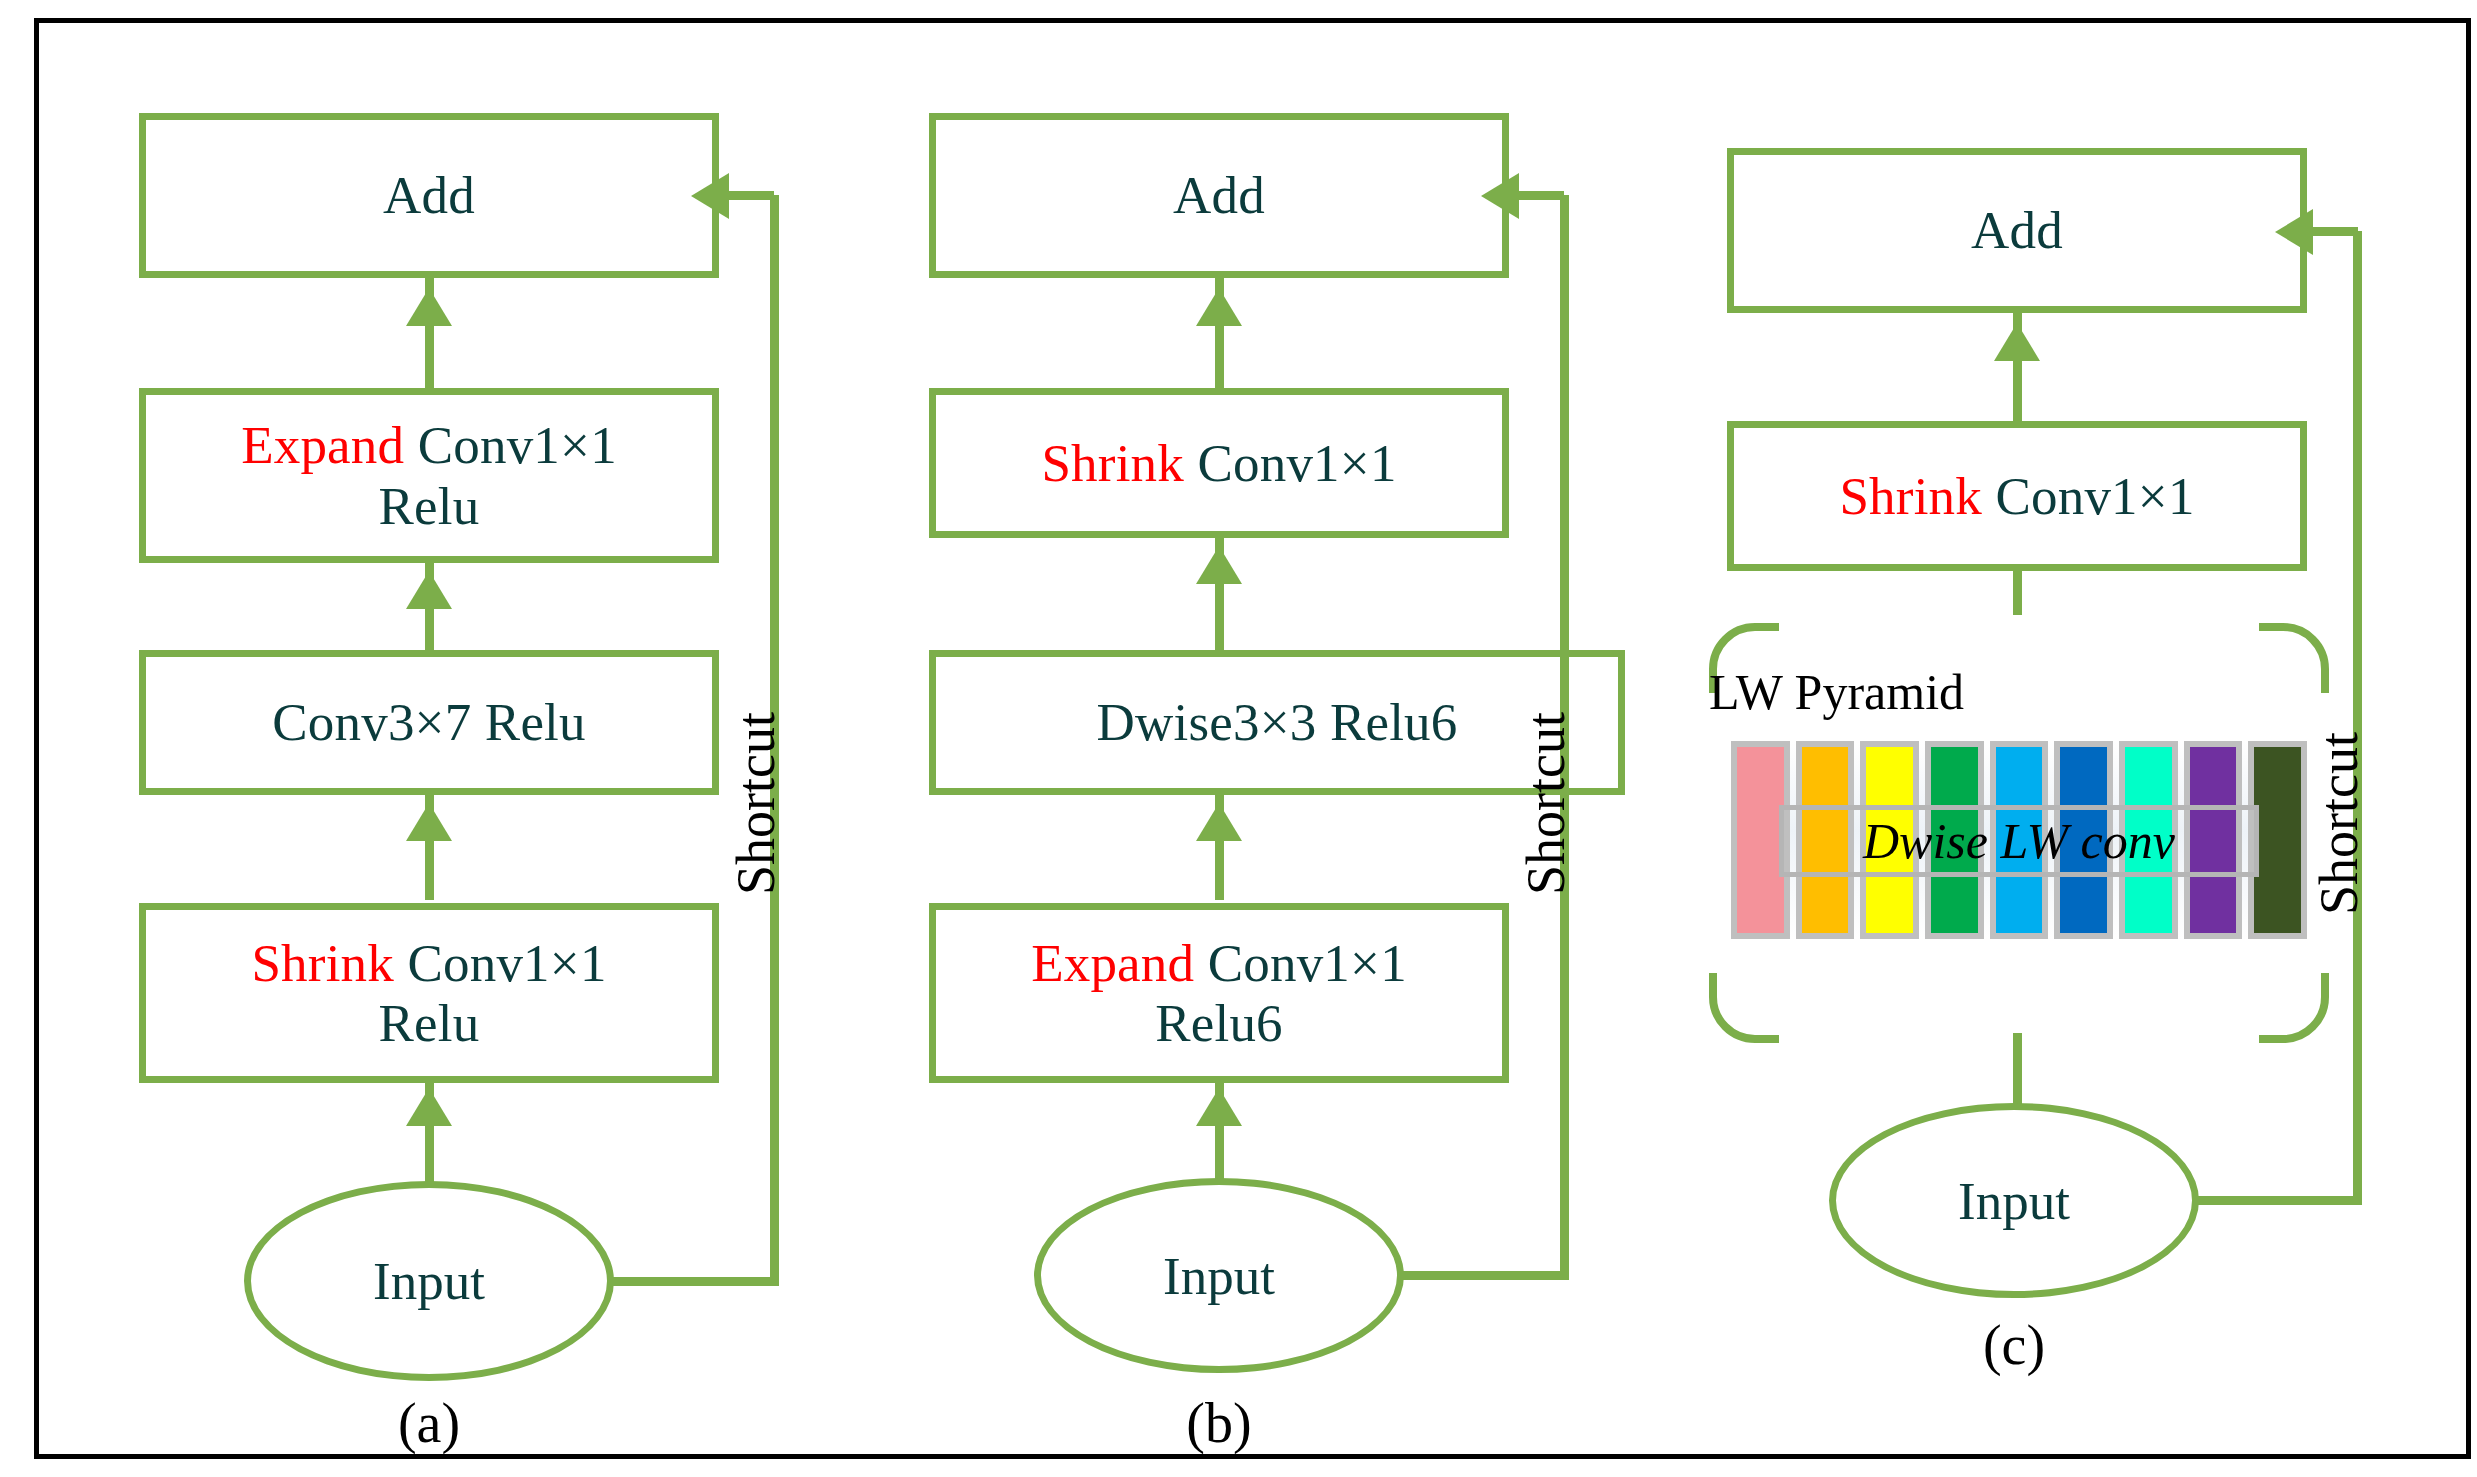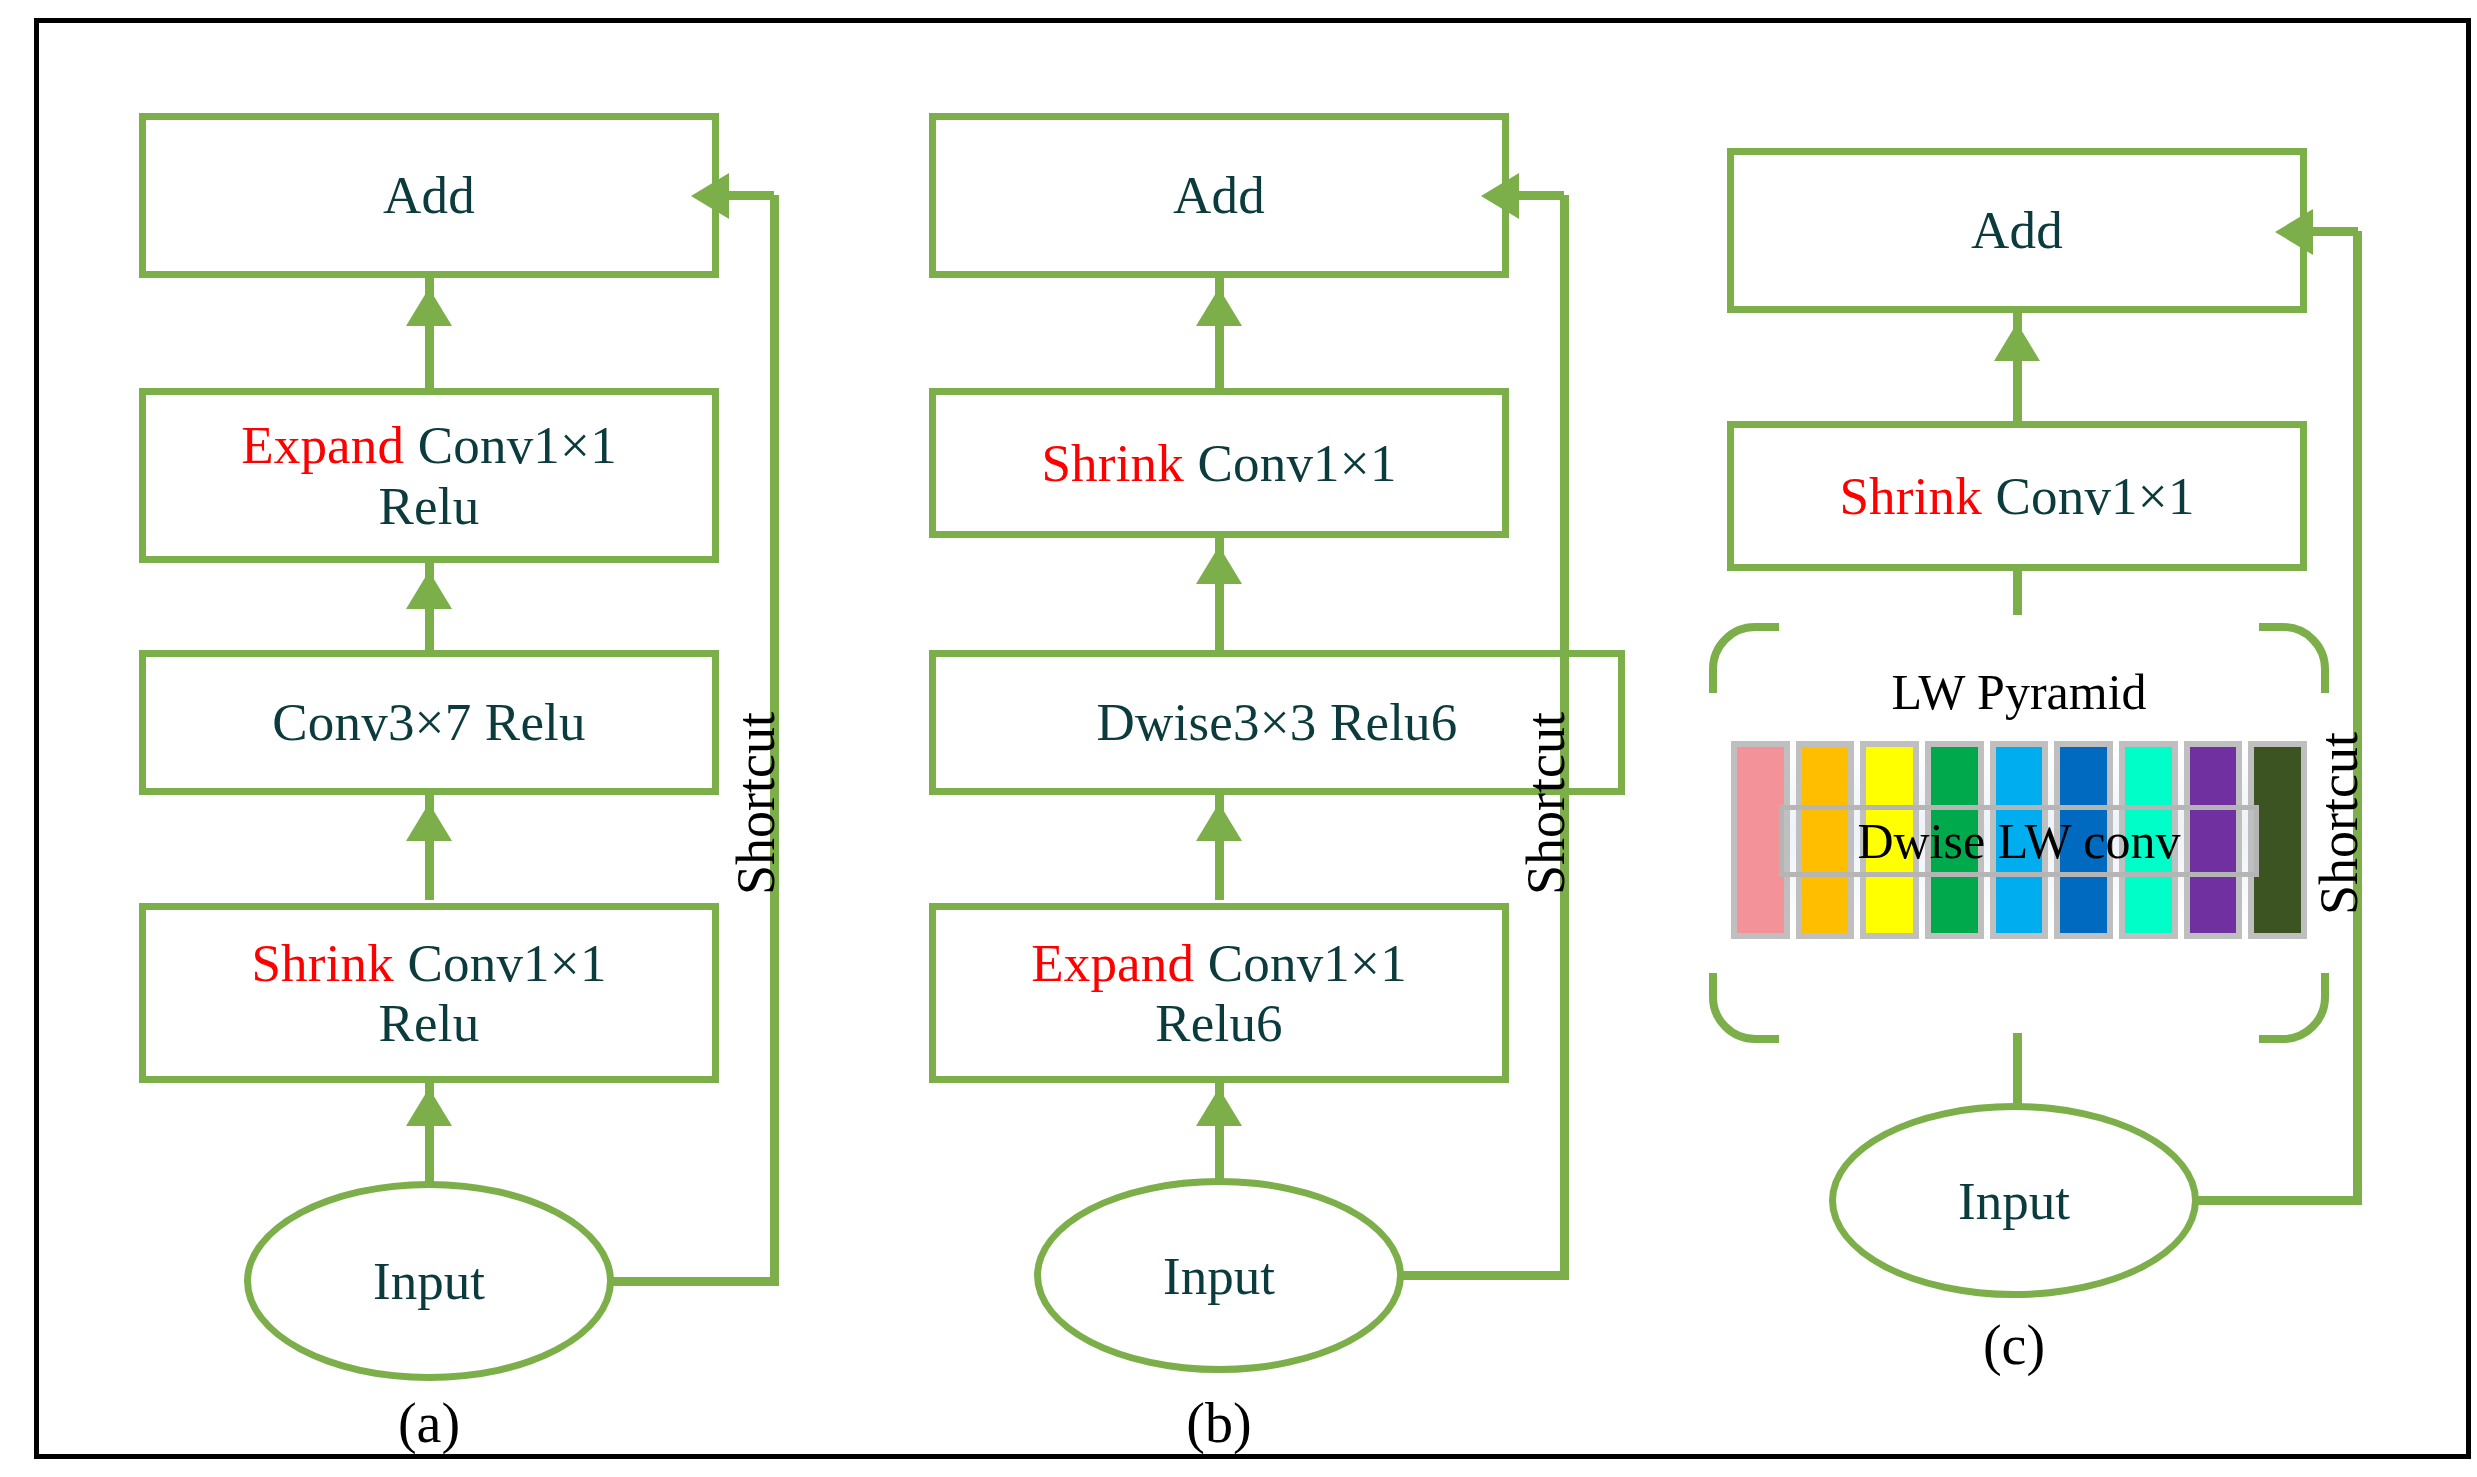--- a/index.html
+++ b/index.html
@@ -131,21 +131,20 @@
     height: 16px;
   }
   .bracket-mask-side {
     position: absolute;
     background: #ffffff;
     width: 16px;
   }
   .pyramid-title {
     position: absolute;
     width: 100%;
-    text-align: center;
     color: #000000;
     font-size: 50px;
   }
   .bar-strip {
     position: absolute;
     display: flex;
     align-items: stretch;
     gap: 6px;
     background: linear-gradient(180deg,#ffffff 0%,#eef3f8 45%,#ffffff 100%);
   }
@@ -158,20 +157,21 @@
     position: absolute;
     box-sizing: border-box;
     border: 5px solid #B5B5B5;
     background: transparent;
     display: flex;
     align-items: center;
     justify-content: center;
     color: #000000;
     font-size: 50px;
     white-space: nowrap;
+    font-style: italic;
   }
 </style>
 </head>
 <body>
 
 <div id="figure-frame">
   <div class="stage">
 
     <div>
 

